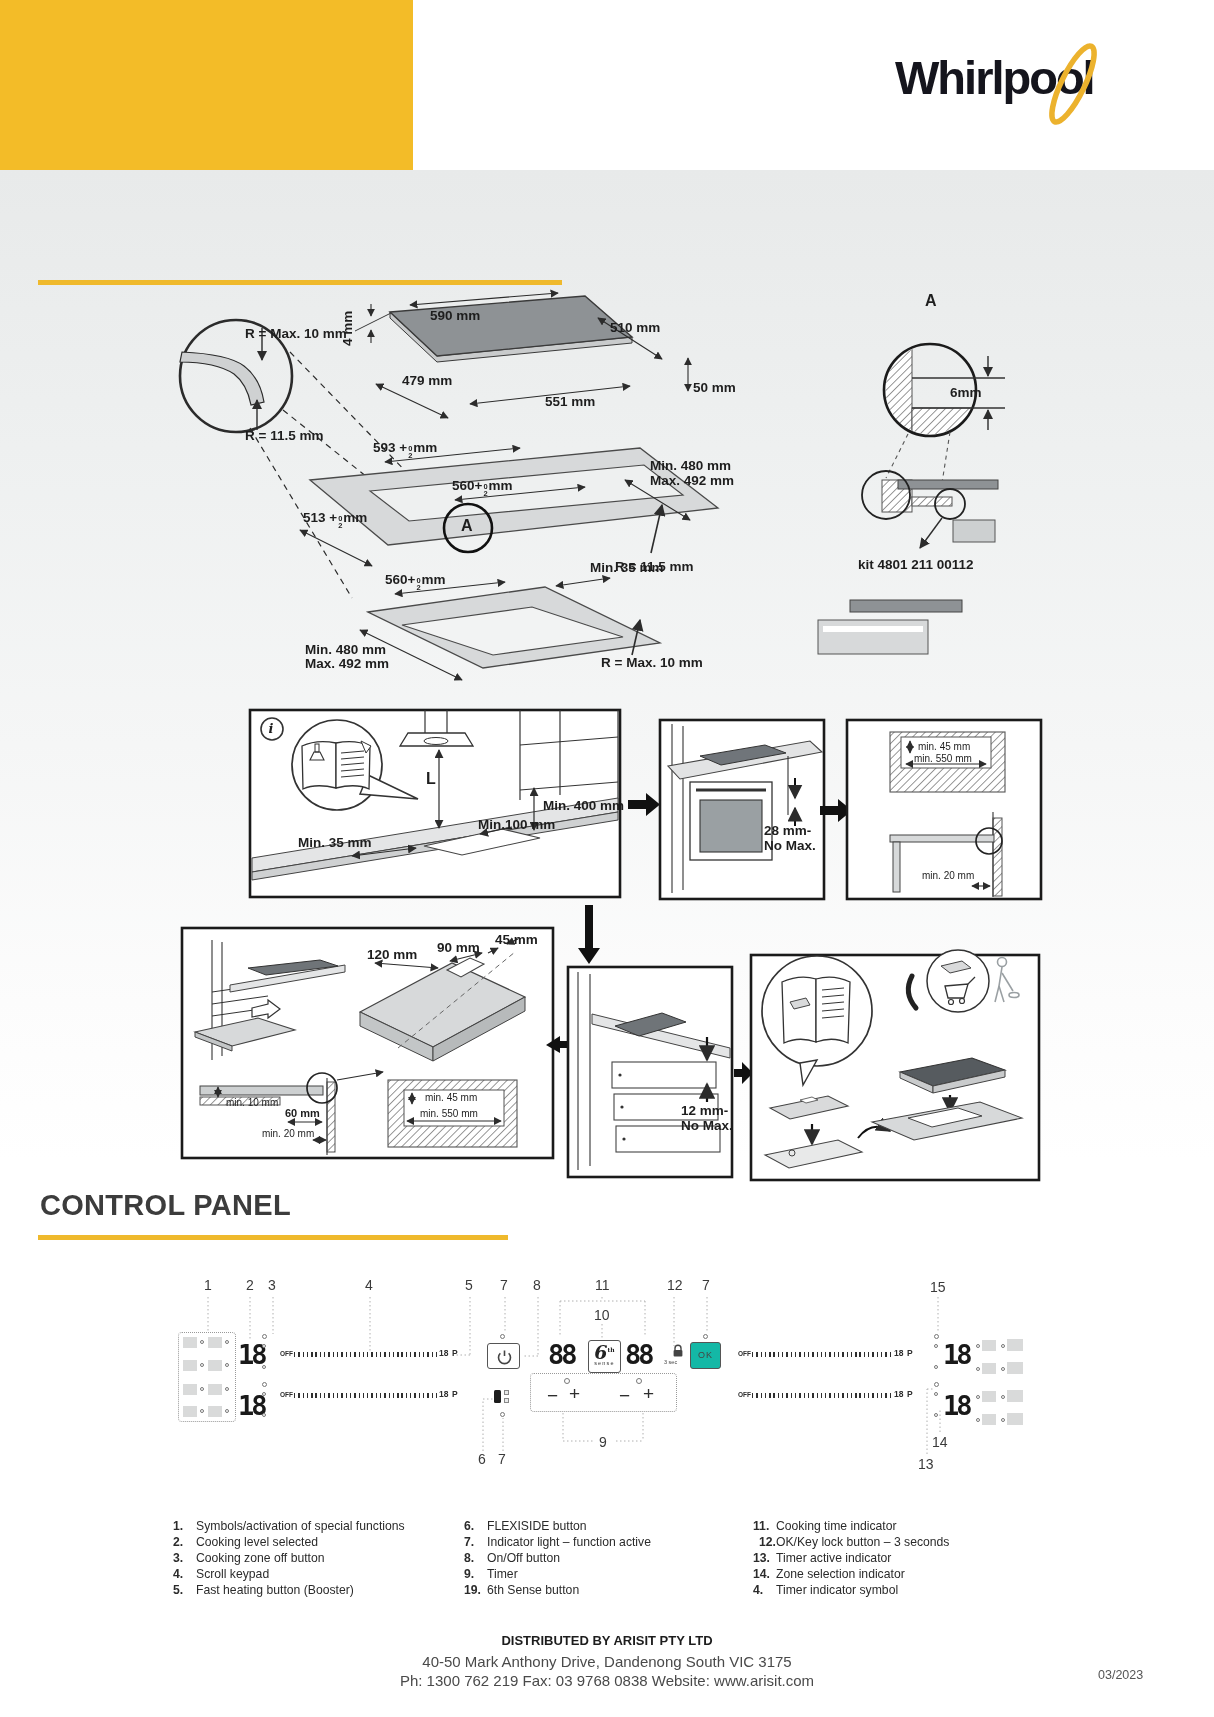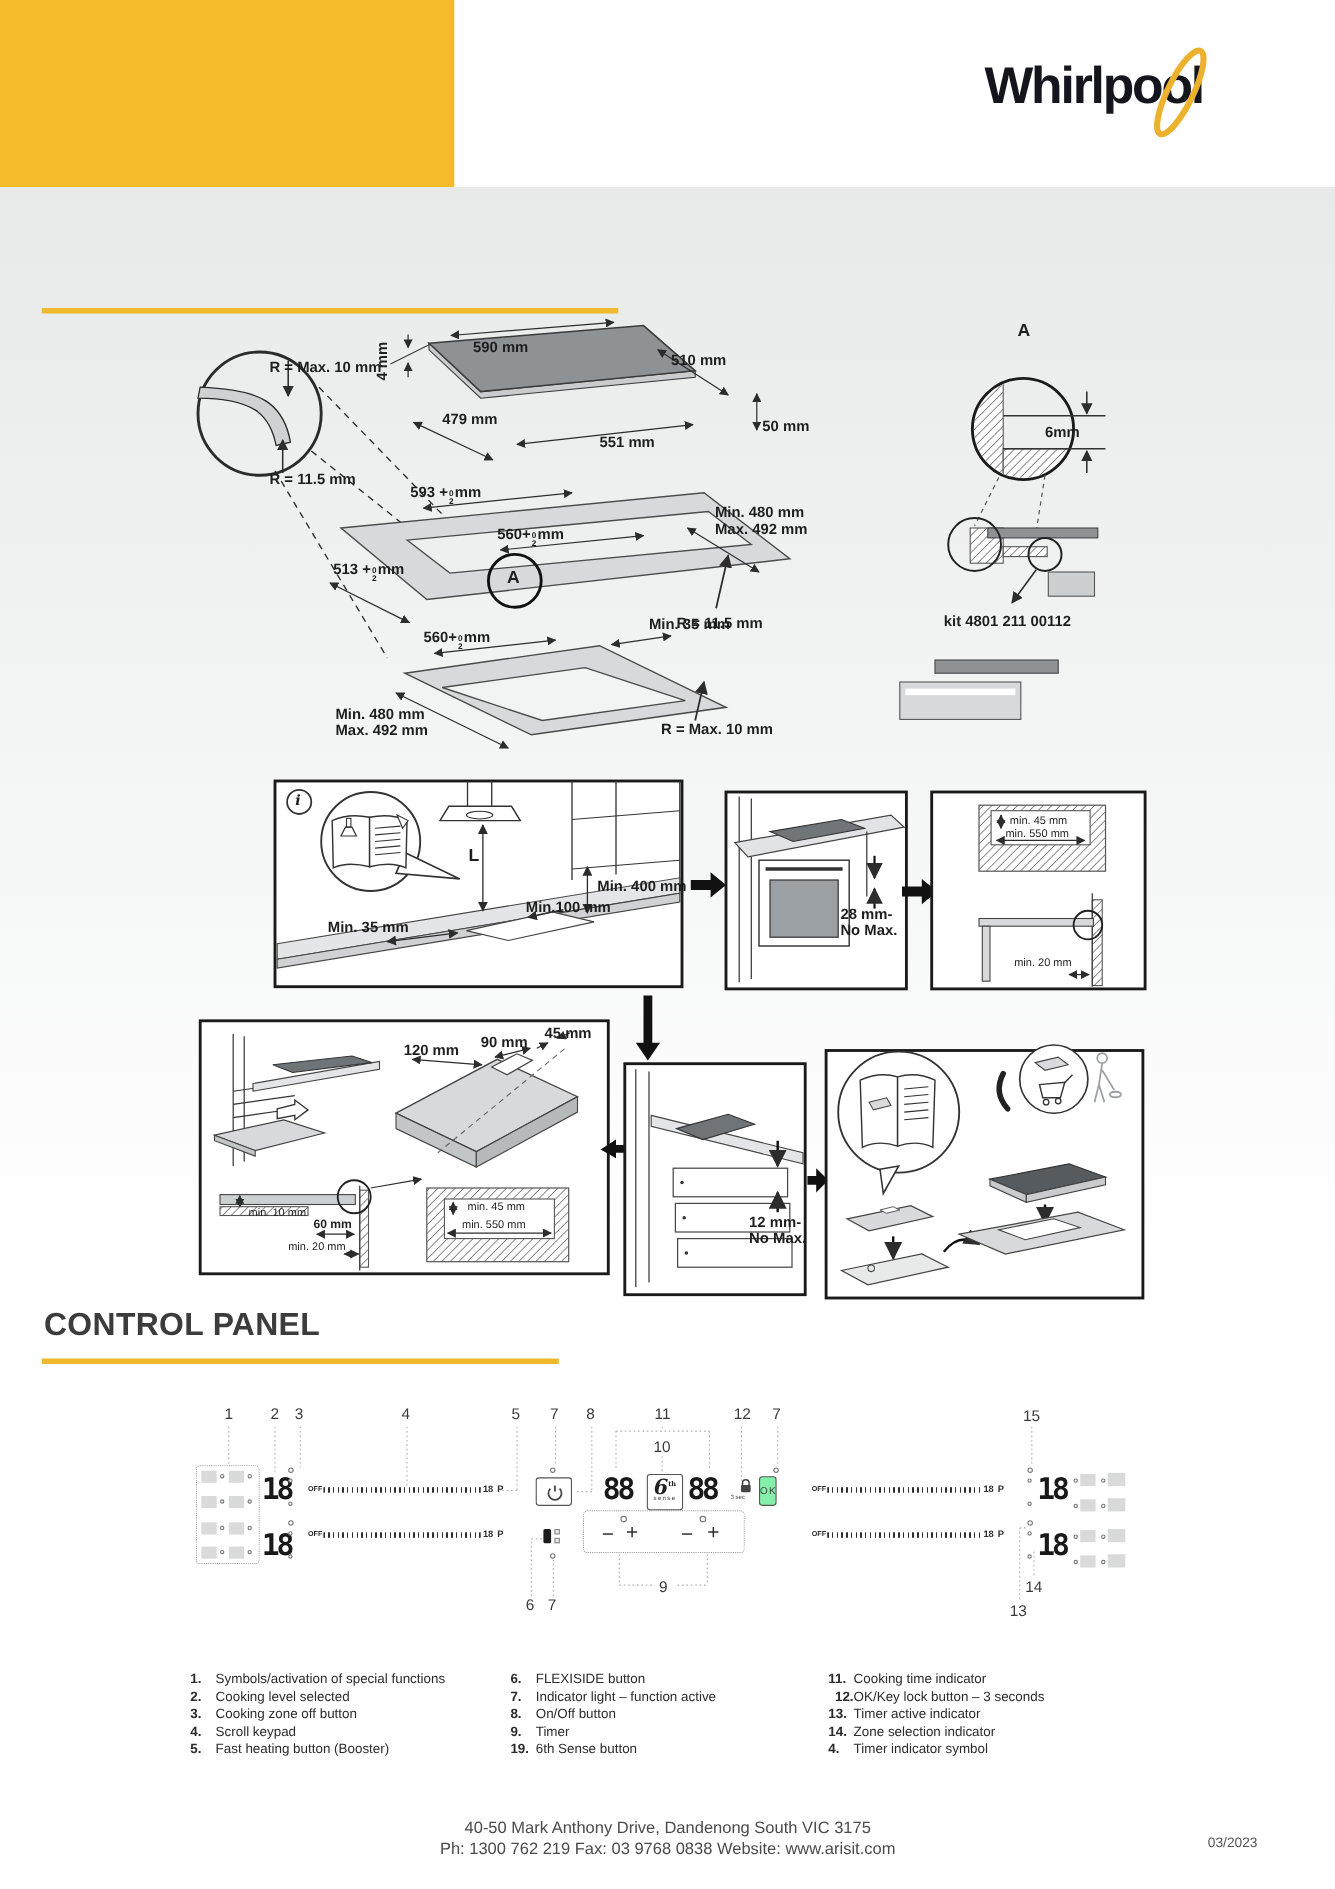--- a/index.html
+++ b/index.html
@@ -33,22 +33,22 @@
   .btn{position:absolute;border:1.6px solid #555;border-radius:3px;background:#fff;box-sizing:border-box;}
   .dotted-box{position:absolute;border:1.2px dotted #999;border-radius:4px;box-sizing:border-box;}
   .sq{position:absolute;background:#d9dada;}
   .dot{position:absolute;border:1px solid #777;border-radius:50%;background:#fff;box-sizing:border-box;}
   .pm{position:absolute;font-size:19px;color:#2e2e2e;line-height:1;}
   .sixwrap{position:absolute;left:588px;top:1340px;width:33px;height:33px;border:1.6px solid #555;
            border-radius:3px;background:#fff;box-sizing:border-box;text-align:center;}
   .six{font-family:"DejaVu Serif",serif;font-style:italic;font-size:19px;font-weight:700;line-height:18px;color:#222;}
   .six sup{font-size:6px;font-style:normal;}
   .sense{font-size:5.5px;letter-spacing:1.2px;color:#333;line-height:5px;}
-  .okbtn{position:absolute;left:690px;top:1342px;width:16px;height:27px;border:1.6px solid #555;border-radius:3px;
-         background:#86efac;box-sizing:border-box;text-align:center;font-size:9px;color:#444;letter-spacing:1px;
+  .okbtn{position:absolute;left:690px;top:1342px;width:31px;height:27px;border:1.6px solid #555;border-radius:3px;
+         background:#14b8a6;box-sizing:border-box;text-align:center;font-size:9px;color:#444;letter-spacing:1px;
          line-height:25px;font-weight:400;}
   .lockico{position:absolute;}
   .sec3{position:absolute;font-size:5.5px;color:#444;}
   .legend-item{position:absolute;font-size:12.2px;color:#2b2b2b;white-space:nowrap;}
   .lnum{display:inline-block;min-width:23px;font-weight:700;}
   .footer-line{position:absolute;left:0;width:1214px;text-align:center;color:#4a4a4a;font-size:15px;}
   .fbold{font-weight:700;color:#1d1d1d;font-size:13px;}
   .date{position:absolute;font-size:12.5px;color:#555;}
   .flexi-bar{position:absolute;background:#1c1c1c;border-radius:1.5px;}
   .minisq{position:absolute;border:1px solid #888;background:#e9eaea;box-sizing:border-box;}
@@ -570,17 +570,18 @@
   <div class="legend-item" style="left:464px;top:1535px;"><span class="lnum">7.</span><span>Indicator light – function active</span></div>
   <div class="legend-item" style="left:464px;top:1551px;"><span class="lnum">8.</span><span>On/Off button</span></div>
   <div class="legend-item" style="left:464px;top:1567px;"><span class="lnum">9.</span><span>Timer</span></div>
   <div class="legend-item" style="left:464px;top:1583px;"><span class="lnum">19.</span><span>6th Sense button</span></div>
   <div class="legend-item" style="left:753px;top:1519px;"><span class="lnum">11.</span><span>Cooking time indicator</span></div>
   <div class="legend-item" style="left:753px;top:1535px;text-align:right;"><span class="lnum">12.</span><span>OK/Key lock button – 3 seconds</span></div>
   <div class="legend-item" style="left:753px;top:1551px;"><span class="lnum">13.</span><span>Timer active indicator</span></div>
   <div class="legend-item" style="left:753px;top:1567px;"><span class="lnum">14.</span><span>Zone selection indicator</span></div>
   <div class="legend-item" style="left:753px;top:1583px;"><span class="lnum">4.</span><span>Timer indicator symbol</span></div>
 
+  <div class="footer-line fbold" style="top:1633px;">DISTRIBUTED BY ARISIT PTY LTD</div>
   <div class="footer-line" style="top:1653px;">40-50 Mark Anthony Drive, Dandenong South VIC 3175</div>
   <div class="footer-line" style="top:1672px;">Ph: 1300 762 219 Fax: 03 9768 0838 Website: www.arisit.com</div>
   <div class="date" style="left:1098px;top:1668px;">03/2023</div>
 
 </div>
 
 </body></html>

